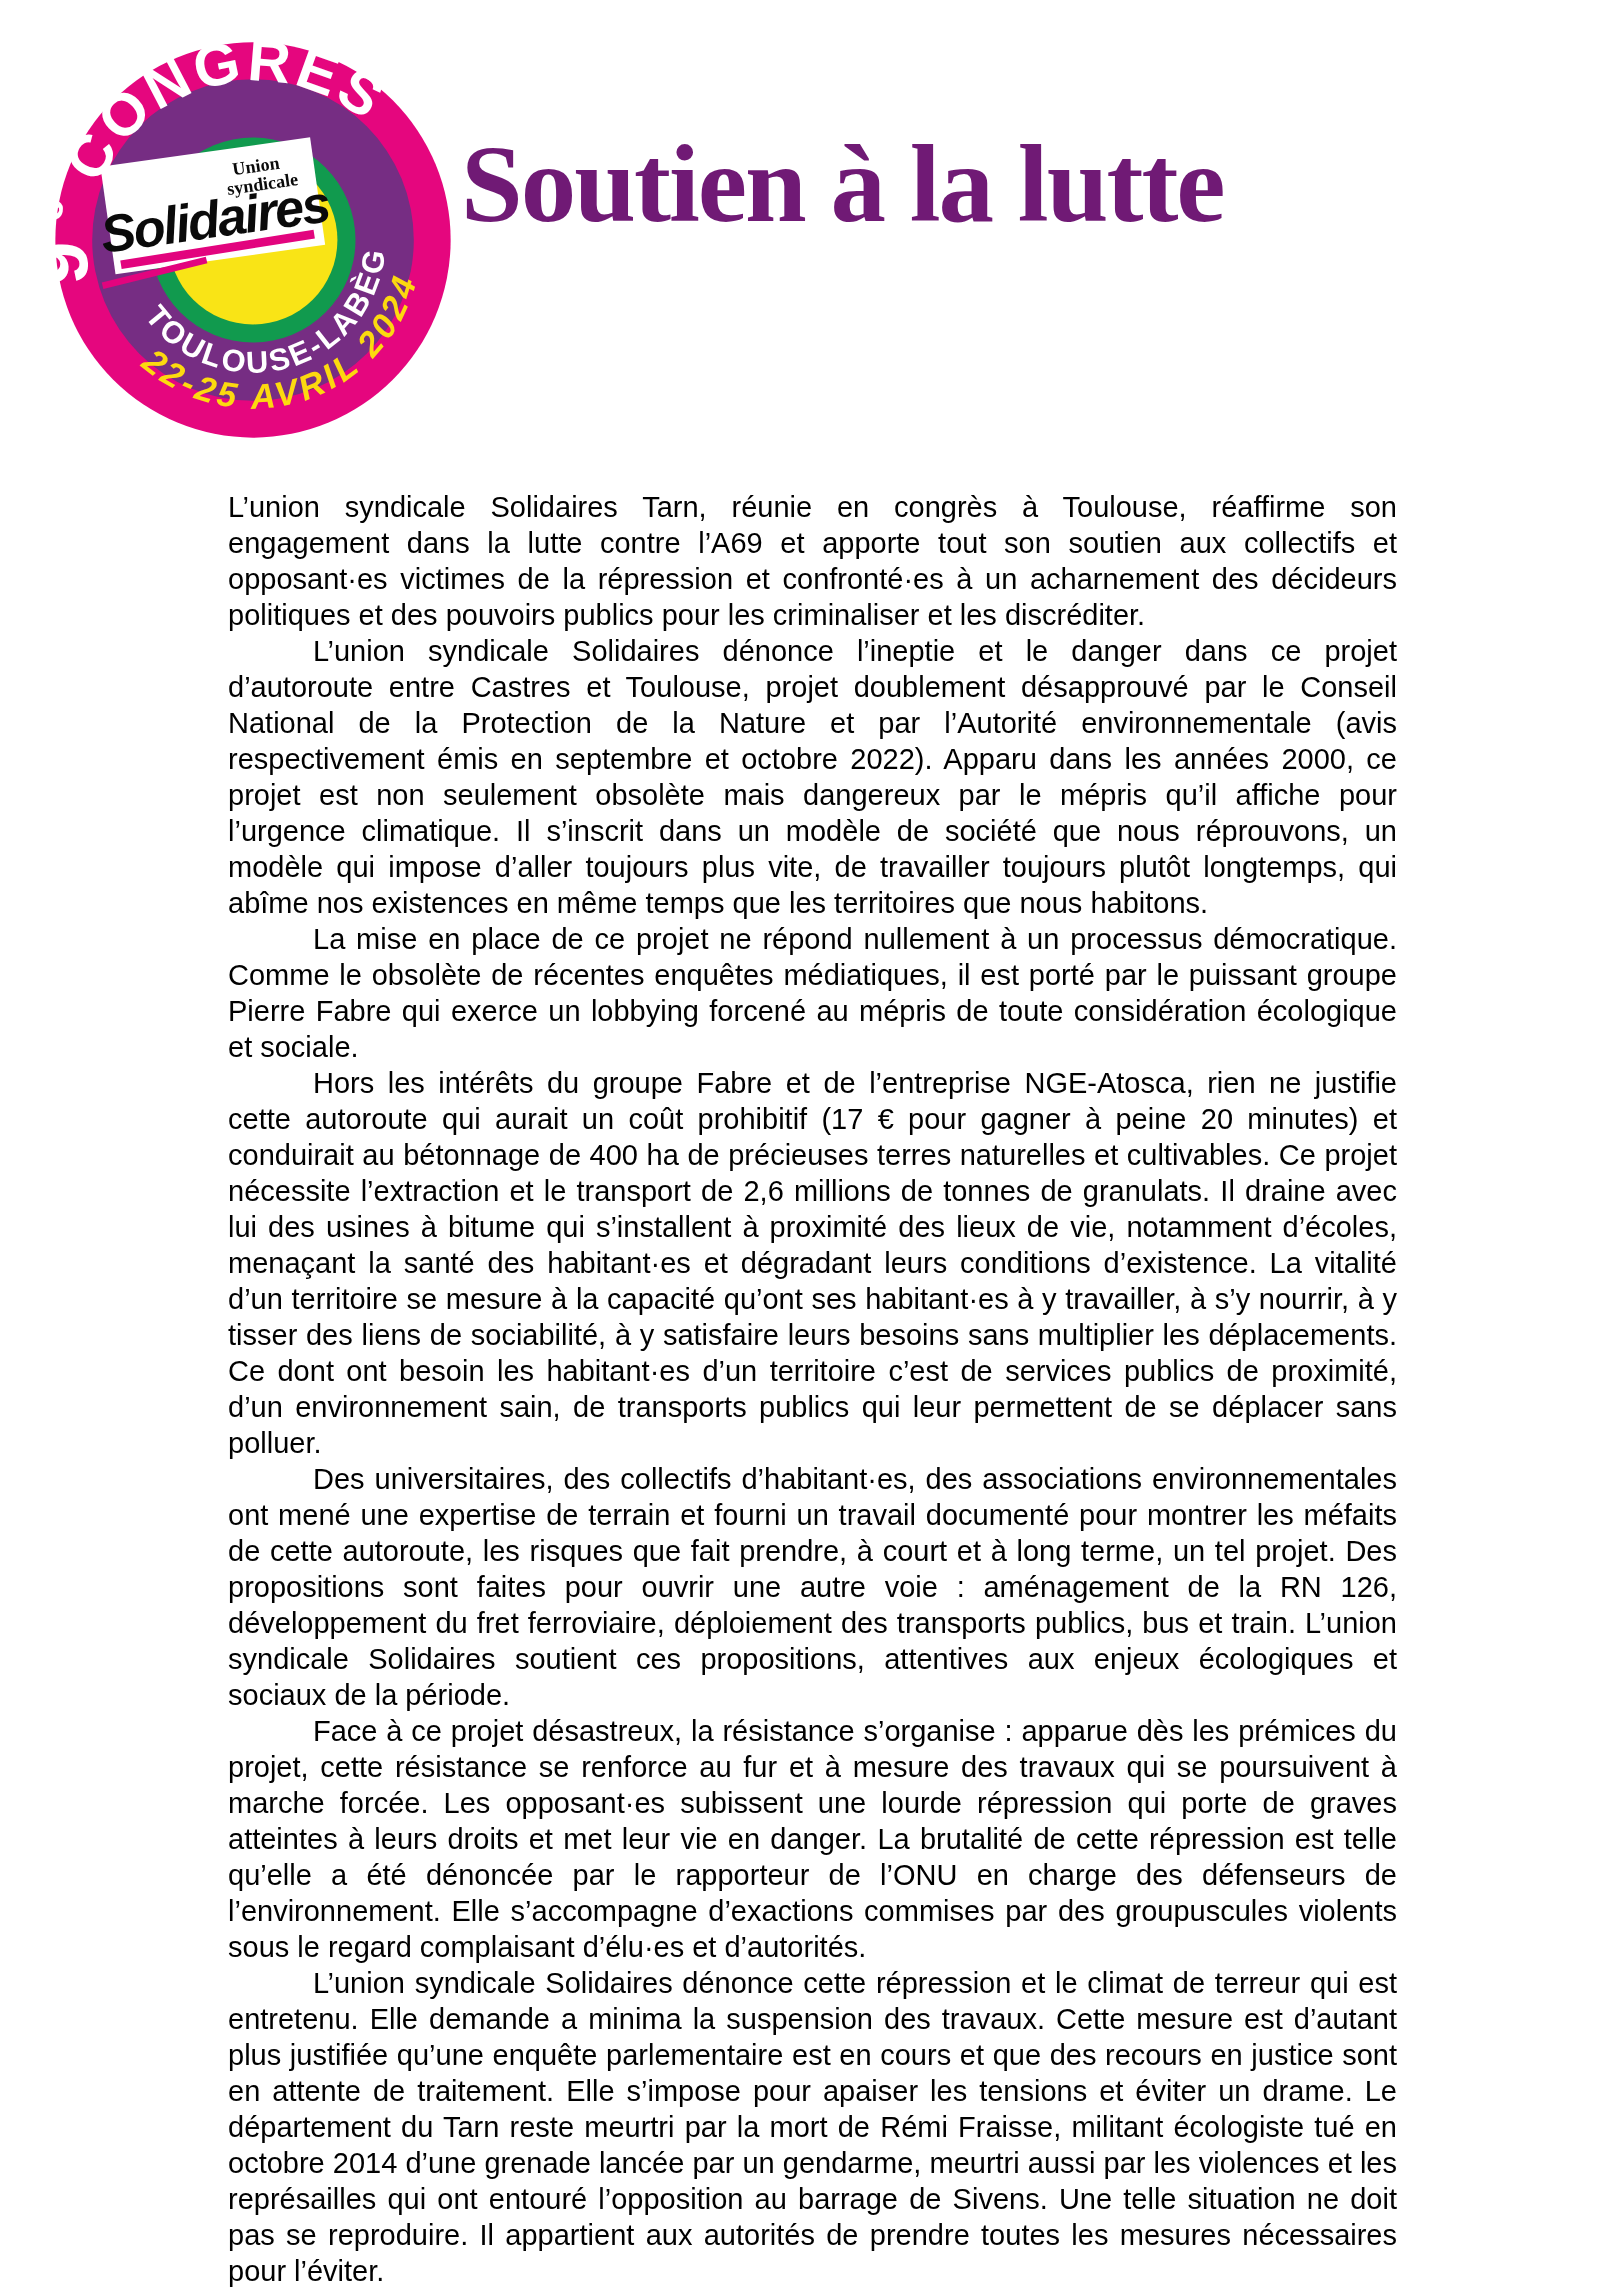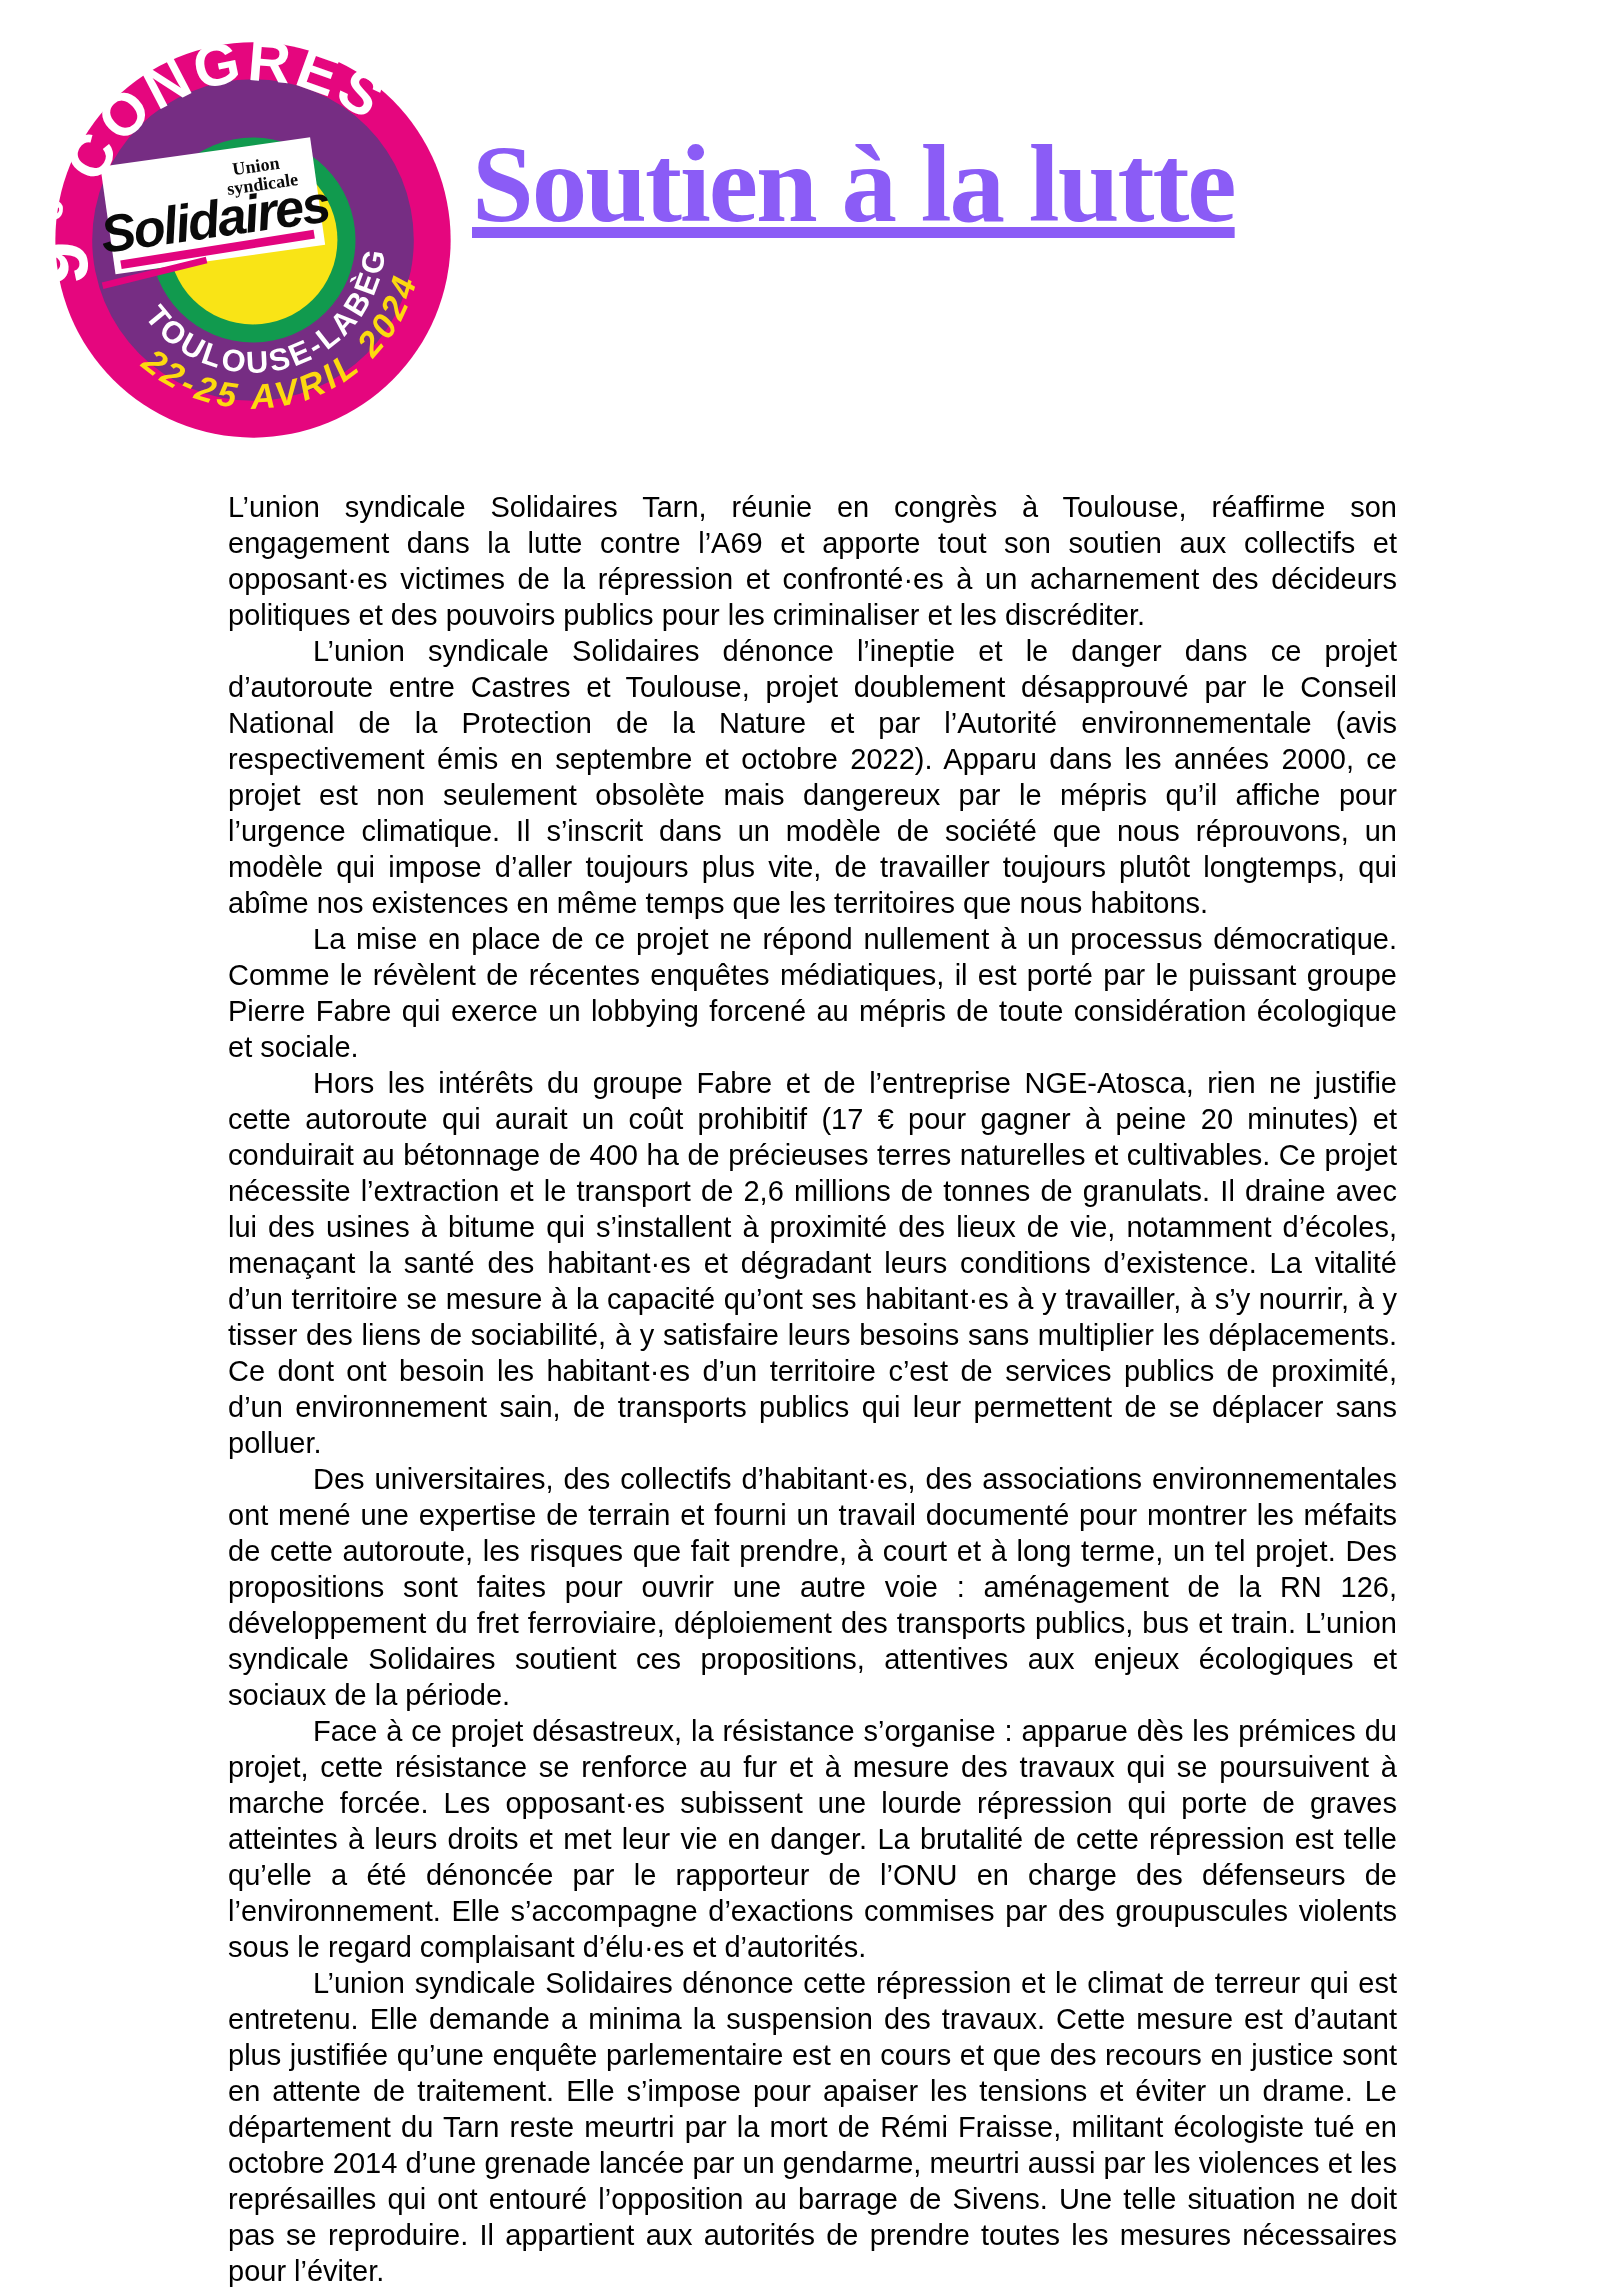--- a/index.html
+++ b/index.html
@@ -8,29 +8,28 @@
     width:1623px;height:2295px;
     background:#ffffff;
     overflow:hidden;
     font-family:"Liberation Sans", sans-serif;
   }
   .logo{
     position:absolute;left:52px;top:38px;
     width:402px;height:404px;
   }
   .title{
-    position:absolute;left:472px;top:116px;
+    position:absolute;left:461px;top:116px;
     font-family:"Liberation Serif", serif;
     font-weight:bold;
     font-size:111px;
     line-height:135px;
     letter-spacing:-2px;
-    color:#8b5cf6;
+    color:#701a75;
     white-space:nowrap;
-    text-decoration:underline;
   }
   .body-text{
     position:absolute;left:228px;top:489px;
     width:1169px;
     font-size:29px;
     line-height:36px;
     color:#000000;
     text-align:justify;
   }
   .body-text p{margin:0;padding:0;}
@@ -83,21 +82,21 @@
     </svg>
   </div>
 
   <div class="title">
     <div>Soutien à la lutte</div>
   </div>
 
   <div class="body-text">
     <p>L’union syndicale Solidaires Tarn, réunie en congrès à Toulouse, réaffirme son engagement dans la lutte contre l’A69 et apporte tout son soutien aux collectifs et opposant·es victimes de la répression et confronté·es à un acharnement des décideurs politiques et des pouvoirs publics pour les criminaliser et les discréditer.</p>
     <p class="indent">L’union syndicale Solidaires dénonce l’ineptie et le danger dans ce projet d’autoroute entre Castres et Toulouse, projet doublement désapprouvé par le Conseil National de la Protection de la Nature et par l’Autorité environnementale (avis respectivement émis en septembre et octobre 2022). Apparu dans les années 2000, ce projet est non seulement obsolète mais dangereux par le mépris qu’il affiche pour l’urgence climatique. Il s’inscrit dans un modèle de société que nous réprouvons, un modèle qui impose d’aller toujours plus vite, de travailler toujours plutôt longtemps, qui abîme nos existences en même temps que les territoires que nous habitons.</p>
-    <p class="indent">La mise en place de ce projet ne répond nullement à un processus démocratique. Comme le révèlent de récentes enquêtes médiatiques, il est porté par le puissant groupe Pierre Fabre qui exerce un lobbying forcené au mépris de toute considération écologique et sociale.</p>
+    <p class="indent">La mise en place de ce projet ne répond nullement à un processus démocratique. Comme le obsolète de récentes enquêtes médiatiques, il est porté par le puissant groupe Pierre Fabre qui exerce un lobbying forcené au mépris de toute considération écologique et sociale.</p>
     <p class="indent">Hors les intérêts du groupe Fabre et de l’entreprise NGE-Atosca, rien ne justifie cette autoroute qui aurait un coût prohibitif (17 € pour gagner à peine 20 minutes) et conduirait au bétonnage de 400 ha de précieuses terres naturelles et cultivables. Ce projet nécessite l’extraction et le transport de 2,6 millions de tonnes de granulats. Il draine avec lui des usines à bitume qui s’installent à proximité des lieux de vie, notamment d’écoles, menaçant la santé des habitant·es et dégradant leurs conditions d’existence. La vitalité d’un territoire se mesure à la capacité qu’ont ses habitant·es à y travailler, à s’y nourrir, à y tisser des liens de sociabilité, à y satisfaire leurs besoins sans multiplier les déplacements. Ce dont ont besoin les habitant·es d’un territoire c’est de services publics de proximité, d’un environnement sain, de transports publics qui leur permettent de se déplacer sans polluer.</p>
     <p class="indent">Des universitaires, des collectifs d’habitant·es, des associations environnementales ont mené une expertise de terrain et fourni un travail documenté pour montrer les méfaits de cette autoroute, les risques que fait prendre, à court et à long terme, un tel projet. Des propositions sont faites pour ouvrir une autre voie : aménagement de la RN 126, développement du fret ferroviaire, déploiement des transports publics, bus et train. L’union syndicale Solidaires soutient ces propositions, attentives aux enjeux écologiques et sociaux de la période.</p>
     <p class="indent">Face à ce projet désastreux, la résistance s’organise : apparue dès les prémices du projet, cette résistance se renforce au fur et à mesure des travaux qui se poursuivent à marche forcée. Les opposant·es subissent une lourde répression qui porte de graves atteintes à leurs droits et met leur vie en danger. La brutalité de cette répression est telle qu’elle a été dénoncée par le rapporteur de l’ONU en charge des défenseurs de l’environnement. Elle s’accompagne d’exactions commises par des groupuscules violents sous le regard complaisant d’élu·es et d’autorités.</p>
     <p class="indent">L’union syndicale Solidaires dénonce cette répression et le climat de terreur qui est entretenu. Elle demande a minima la suspension des travaux. Cette mesure est d’autant plus justifiée qu’une enquête parlementaire est en cours et que des recours en justice sont en attente de traitement. Elle s’impose pour apaiser les tensions et éviter un drame. Le département du Tarn reste meurtri par la mort de Rémi Fraisse, militant écologiste tué en octobre 2014 d’une grenade lancée par un gendarme, meurtri aussi par les violences et les représailles qui ont entouré l’opposition au barrage de Sivens. Une telle situation ne doit pas se reproduire. Il appartient aux autorités de prendre toutes les mesures nécessaires pour l’éviter.</p>
   </div>
 
 </div>
 
 
 </body></html>

